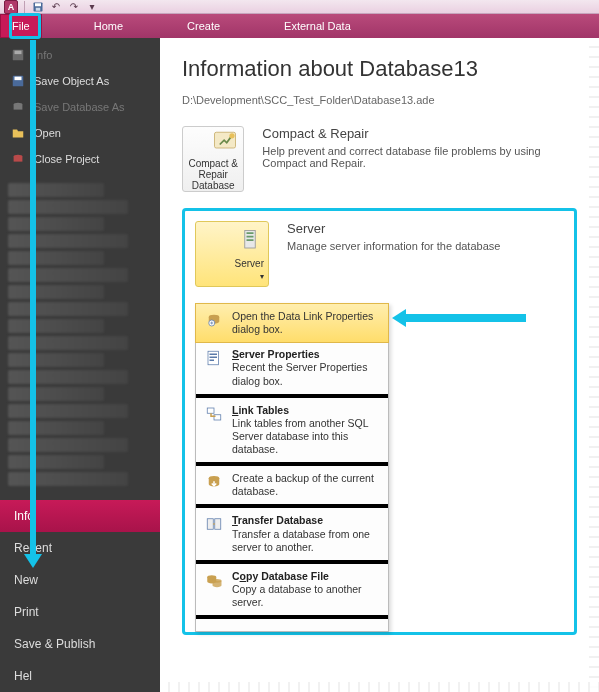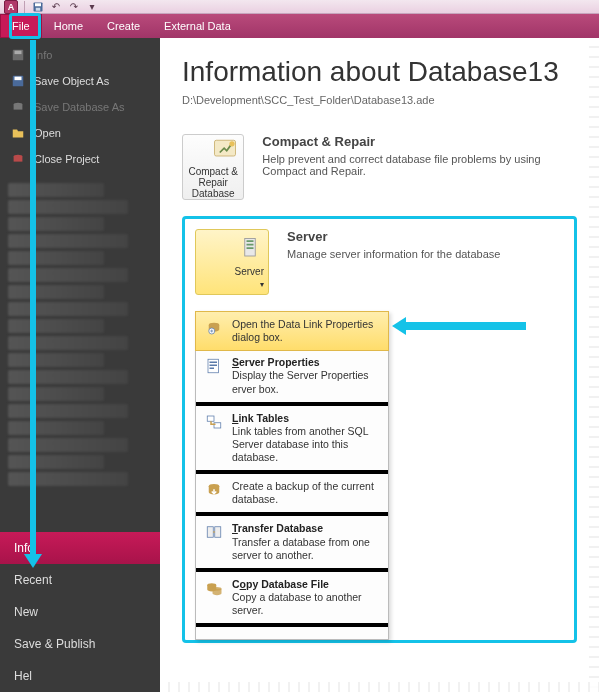--- a/index.html
+++ b/index.html
@@ -7,21 +7,21 @@
   body { background: #fff; font-size: 12px; color: #333; position: relative; }
 
   
   .titlebar { height: 14px; background: linear-gradient(#f3e7ef,#ead0e1); display:flex; align-items:center; padding:0 4px; border-bottom:1px solid #c6a5bd;}
   .titlebar .qat { display:flex; gap:4px; align-items:center; }
   .qat-icon { width:14px; height:14px; background:#b03a6a; border:1px solid #7a1d45; border-radius:2px; font-size:9px; color:#fff; display:flex; align-items:center; justify-content:center; font-weight:bold;}
   .qat-small { width:14px; height:14px; display:flex; align-items:center; justify-content:center; color:#5a3a4d; font-size:10px;}
   .qat-sep { width:1px; height:12px; background:#c0a0b4; margin:0 2px;}
 
   
-  .ribbon { height: 24px; background: linear-gradient(#b94a7b,#a13568); display:flex; align-items:stretch; color:#fff; font-size:11px; }
+  .ribbon { height: 24px; background: linear-gradient(#b94a7b,#a13568); display:flex; align-items:stretch; color:#fff; font-size:11px;gap:40px; }
   .ribbon .tab { padding:0 12px; display:flex; align-items:center; cursor:pointer; position:relative;}
   .ribbon .tab.active { background:#c71a58; box-shadow:inset 0 0 0 1px #9a1243;}
 
   
   .main { display:flex; height: calc(692px - 14px - 24px); }
   .sidebar { width:160px; background:#3a3a3a; color:#ccc; display:flex; flex-direction:column; position:relative;}
   .content { flex:1; background:#fff; padding:18px 22px; overflow:hidden; position:relative;}
 
   
   .side-top { padding:4px 0;}
@@ -35,30 +35,30 @@
 
   .side-bottom { margin-top:auto; }
   .side-nav { padding:9px 14px; font-size:12px; color:#ddd; cursor:pointer; position:relative;}
   .side-nav.active { background:linear-gradient(#c71a58,#a8134a); color:#fff;}
   .side-nav.active::after{
     content:""; position:absolute; right:-8px; top:50%; transform:translateY(-50%);
     border-top:8px solid transparent; border-bottom:8px solid transparent; border-left:8px solid #a8134a;
   }
 
   
-  h1.page-title { font-size:28px; font-weight:400; color:#333; margin-bottom:6px;}
-  .db-path { font-size:11px; color:#666; margin-bottom:28px;}
+  h1.page-title { font-size:22px; font-weight:400; color:#333; margin-bottom:12px;}
+  .db-path { font-size:11px; color:#666; margin-bottom:20px;}
 
   .info-row { display:flex; gap:18px; align-items:flex-start; margin-bottom:16px;}
   .big-button { width:74px; height:66px; border:1px solid #ccc; border-radius:3px; background:linear-gradient(#fdfdfd,#efefef); display:flex; flex-direction:column; align-items:flex-end; justify-content:center; gap:3px; font-size:10px; text-align:center; color:#333; cursor:pointer; padding:4px;}
   .big-button.gold { background:linear-gradient(#fff4c8,#ffe47a); border-color:#e0c85a;}
   .big-button .big-icon { width:28px; height:28px; display:flex; align-items:center; justify-content:center;}
   .big-button .big-label { line-height:1.1;}
   .row-text { font-size:11px; color:#555;}
-  .row-text .row-title { font-size:13px; font-weight:bold; color:#444; margin-bottom:4px;}
+  .row-text .row-title { font-size:13px; font-weight:normal; color:#444; margin-bottom:4px;}
 
   .highlight-box { border:3px solid #14c2e8; border-radius:4px; padding:10px 10px 0 10px; position:relative;}
 
   
   .dropdown { width:194px; border:1px solid #bbb; background:#fdfdfd; box-shadow:2px 2px 4px rgba(0,0,0,0.15); }
   .dd-item { display:flex; gap:8px; padding:6px 8px; border-bottom:4px solid #000000; cursor:pointer;}
   .dd-item:last-child{ border-bottom:none;}
   .dd-item.highlight { background:linear-gradient(#ffeeae,#ffdd6b); border:1px solid #e0b84a; margin:-1px; position:relative; z-index:1;}
   .dd-item.disabled { color:#999; }
   .dd-icon { width:20px; height:20px; flex-shrink:0; display:flex; align-items:center; justify-content:center;}
@@ -199,20 +199,21 @@
         <div class="blur-line"></div>
         <div class="blur-line"></div>
       <div class="blur-line"></div>
         <div class="blur-line"></div>
         <div class="blur-line"></div>
     </div>
     <div class="side-bottom">
       <div class="side-nav active"><span>Info</span></div>
       <div class="side-nav"><span>Recent</span></div>
       <div class="side-nav"><span>New</span></div>
+      <div class="side-nav"><span>Print</span></div>
       <div class="side-nav"><span>Save &amp; Publish</span></div>
       <div class="side-nav"><span>Hel</span></div>
     </div>
   </div>
 
   <div class="content">
     <h1 class="page-title">Information about Database13</h1>
     <div class="db-path">D:\Development\SCC_Test_Folder\Database13.ade</div>
 
     <div class="info-row">
@@ -271,21 +272,21 @@
             <span class="dd-icon">
               <svg width="18" height="18" viewBox="0 0 24 24">
                 <rect x="4" y="3" width="14" height="18" fill="#fff" stroke="#5a7aaa"></rect>
                 <rect x="6" y="6" width="10" height="2" fill="#5a7aaa"></rect>
                 <rect x="6" y="10" width="10" height="2" fill="#5a7aaa"></rect>
                 <rect x="6" y="14" width="6" height="2" fill="#5a7aaa"></rect>
               </svg>
             </span>
             <span class="dd-text">
               <div class="dd-title"><u>S</u>erver Properties</div>
-              <div>Display the Server Properties erver box.</div>
+              <div>Recent the Server Properties dialog box.</div>
             </span>
           </div>
           <div class="dd-item">
             <span class="dd-icon">
               <svg width="18" height="18" viewBox="0 0 24 24">
                 <rect x="3" y="4" width="9" height="7" fill="#fff" stroke="#5a7aaa"></rect>
                 <rect x="12" y="13" width="9" height="7" fill="#fff" stroke="#5a7aaa"></rect>
                 <path d="M8 11v4h6" stroke="#c9a050" fill="none" stroke-width="2"></path>
               </svg>
             </span>

